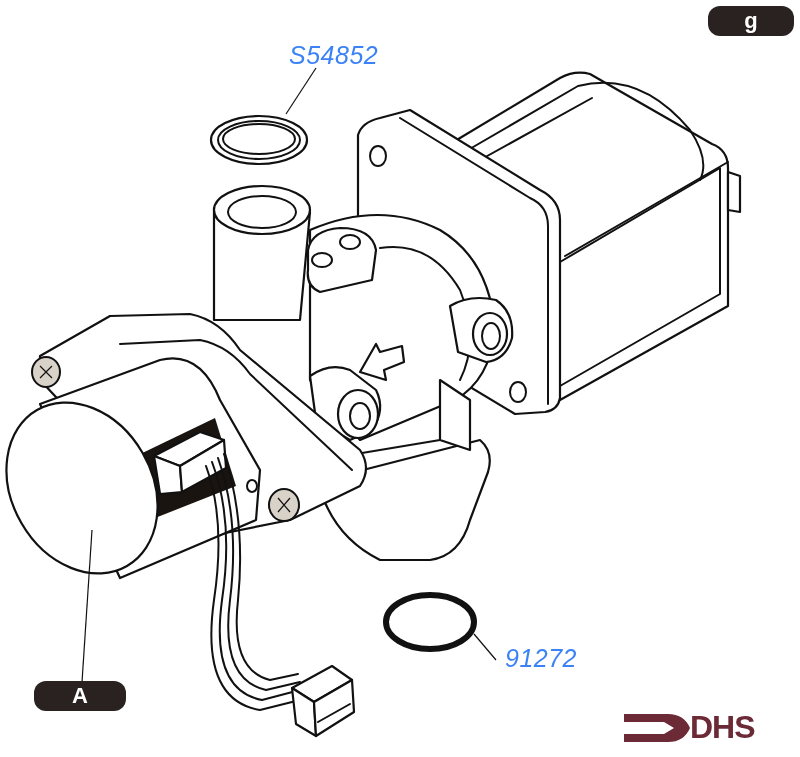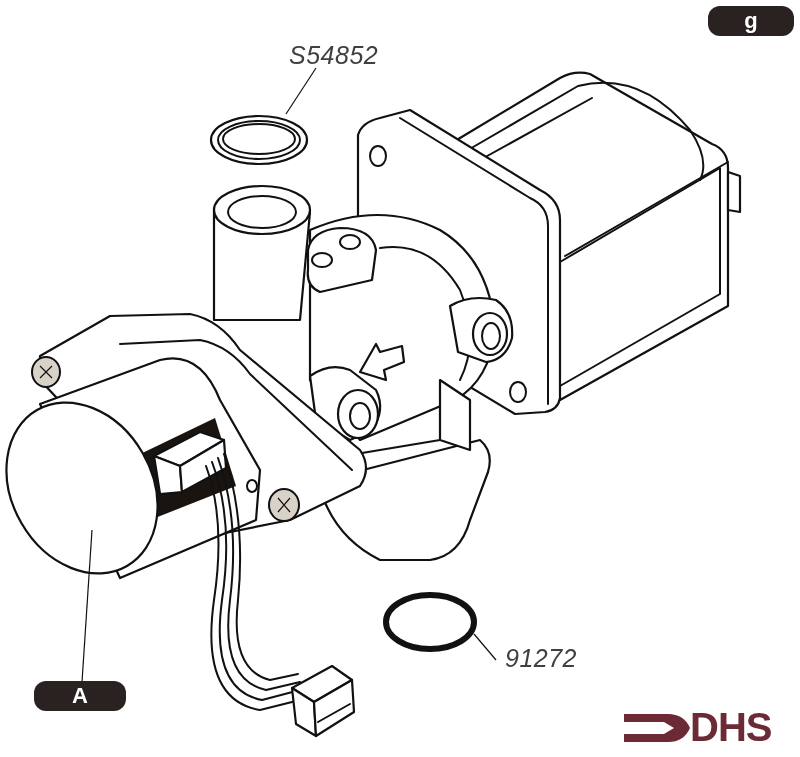--- a/index.html
+++ b/index.html
@@ -7,28 +7,28 @@
     .canvas { position: absolute; left: 0; top: 0; width: 800px; height: 757px; }
     .badge {
       position: absolute; background: #2a2220; color: #ffffff;
       border-radius: 12px; font-weight: bold; font-size: 22px;
       display: flex; align-items: center; justify-content: center;
       font-family: "Liberation Sans", sans-serif;
     }
     .badge-g { left: 708px; top: 6px; width: 86px; height: 30px; }
     .badge-a { left: 34px; top: 681px; width: 92px; height: 30px; }
     .partnum {
-      position: absolute; font-style: italic; font-size: 25px; color: #404040;
+      position: absolute; font-style: italic; font-size: 25px; color: #3b82f6;
       font-family: "Liberation Sans", sans-serif; letter-spacing: 0.5px;
     }
     .pn-top { left: 289px; top: 41px; }
     .pn-bot { left: 505px; top: 644px; }
     .logo { position: absolute; left: 620px; top: 704px; width: 170px; height: 46px; }
     .logo-text {
-      position: absolute; left: 70px; top: 0px; font-size: 40px; font-weight: bold;
+      position: absolute; left: 70px; top: 0px; font-size: 32px; font-weight: bold;
       color: #6b2a36; font-family: "Liberation Sans", sans-serif; letter-spacing: -1px; line-height: 46px; text-align: right;
     }
     svg .l { fill: #ffffff; stroke: #111; stroke-width: 2.2; stroke-linejoin: round; stroke-linecap: round; }
     svg .n { fill: none; stroke: #111; stroke-width: 2; stroke-linecap: round; stroke-linejoin: round; }
     svg .t { fill: none; stroke: #111; stroke-width: 1.2; }
   </style>
 </head>
 <body>
 
 <div class="canvas">

